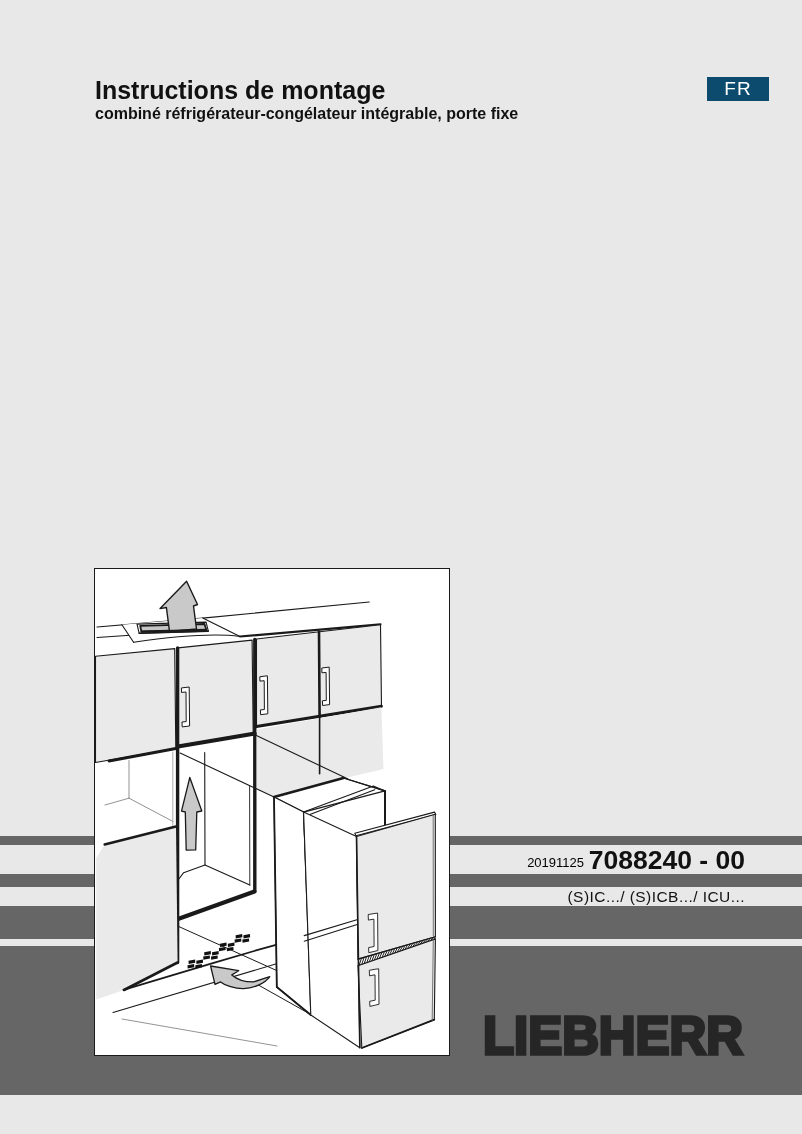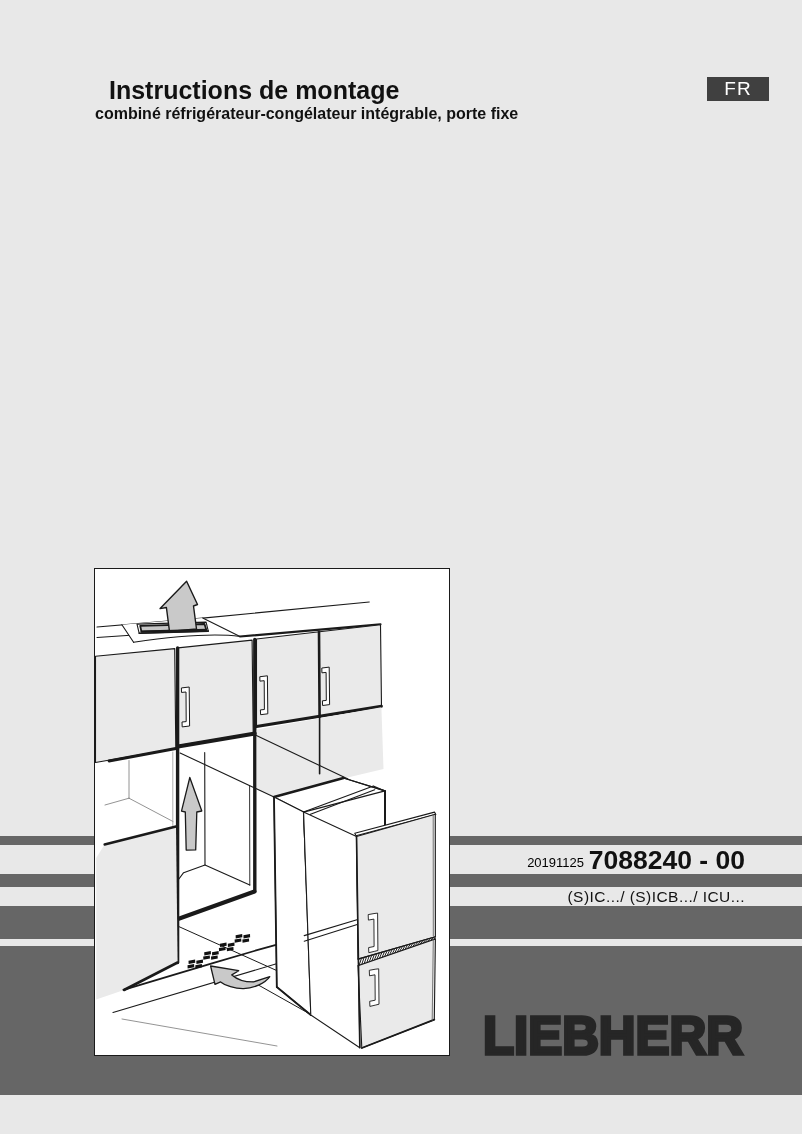--- a/index.html
+++ b/index.html
@@ -3,25 +3,25 @@
 <meta charset="utf-8">
 <style>
   html,body{margin:0;padding:0;}
   body{width:802px;height:1134px;background:#e8e8e8;position:relative;overflow:hidden;
        font-family:"Liberation Sans", sans-serif;}
   .abs{position:absolute;}
 </style>
 </head>
 <body>
 
-<div class="abs" style="left:109px;top:76px;font-size:25px;font-weight:bold;color:#111;letter-spacing:0px;">Instructions de montage</div>
+<div class="abs" style="left:95px;top:76px;font-size:25px;font-weight:bold;color:#111;letter-spacing:0px;">Instructions de montage</div>
 
 <div class="abs" style="left:95px;top:105px;font-size:16px;color:#111;font-weight:bold;">combiné réfrigérateur-congélateur intégrable, porte fixe</div>
 
-<div class="abs" style="left:707px;top:77px;width:62px;height:24px;background:#404040;color:#fff;font-size:19px;text-align:center;line-height:24px;letter-spacing:1px;">FR</div>
+<div class="abs" style="left:707px;top:77px;width:62px;height:24px;background:#0c4a6e;color:#fff;font-size:19px;text-align:center;line-height:24px;letter-spacing:1px;">FR</div>
 
 <div class="abs" style="left:0;top:836px;width:802px;height:9px;background:#666;"></div>
 
 <div class="abs" style="left:0;top:874px;width:802px;height:13px;background:#666;"></div>
 
 <div class="abs" style="left:0;top:906px;width:802px;height:33px;background:#666;"></div>
 
 <div class="abs" style="left:0;top:946px;width:802px;height:149px;background:#666;"></div>
 
 <div class="abs" style="left:384px;top:855px;width:200px;text-align:right;font-size:13px;color:#000000;">20191125</div>

